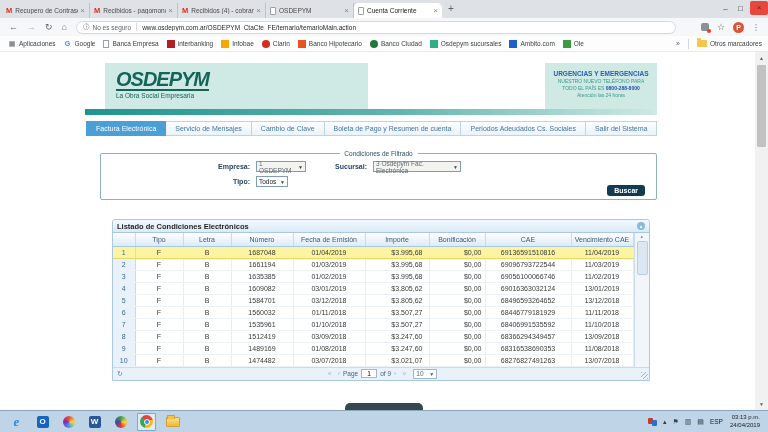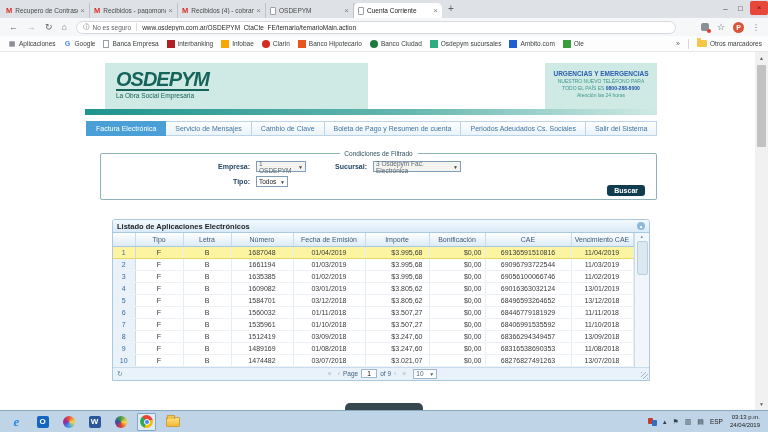--- a/index.html
+++ b/index.html
@@ -310,21 +310,21 @@
       <span class="flabel" style="left:105px;top:24px;">Tipo:</span>
       <span class="fsel" style="left:155px;top:22px;width:32px;">
         <span>Todos</span>
         <span class="dd">▼</span>
       </span>
       <button class="buscar">Buscar</button>
     </div>
 
     <div class="gridpanel">
       <div class="g-title">
-        <span>Listado de Aplicaciones Electrónicos</span>
+        <span>Listado de Condiciones Electrónicos</span>
         <span class="g-collapse">▴</span>
       </div>
       <div class="g-body">
         <table class="g">
           <colgroup>
             <col style="width:22px">
               <col style="width:48px">
               <col style="width:48px">
               <col style="width:62px">
             <col style="width:72px">

